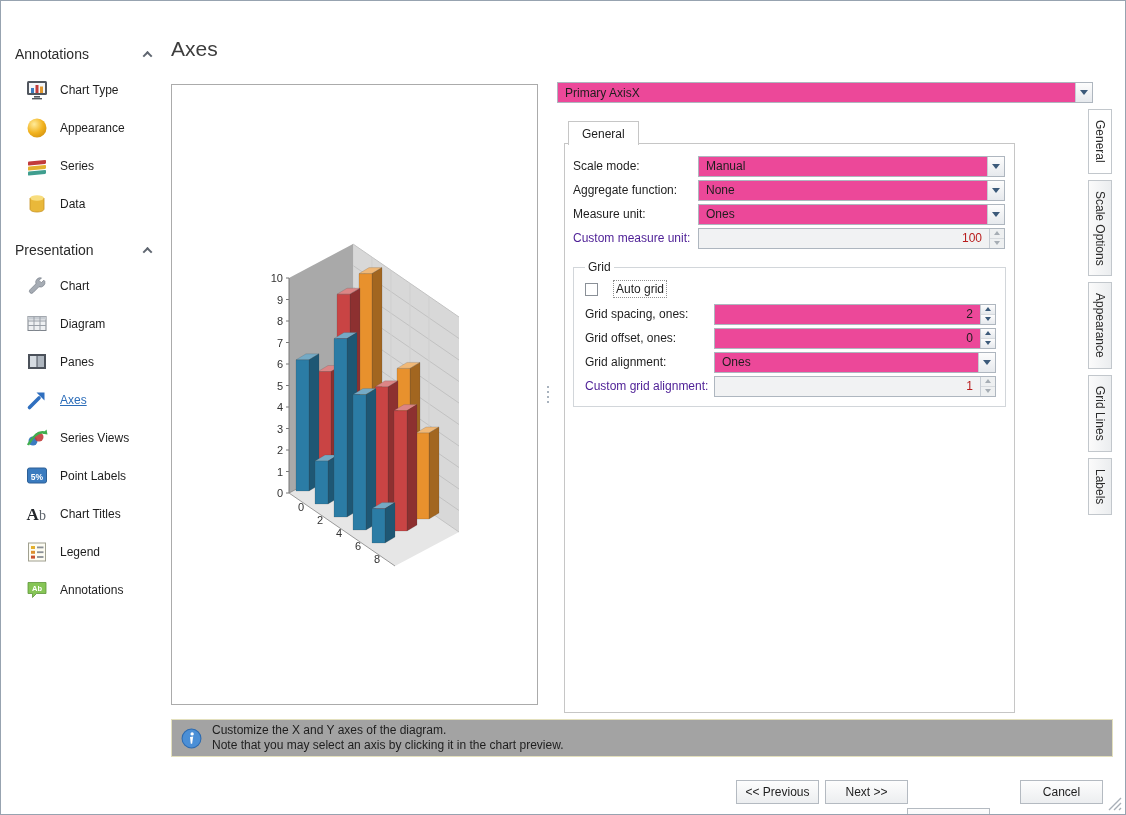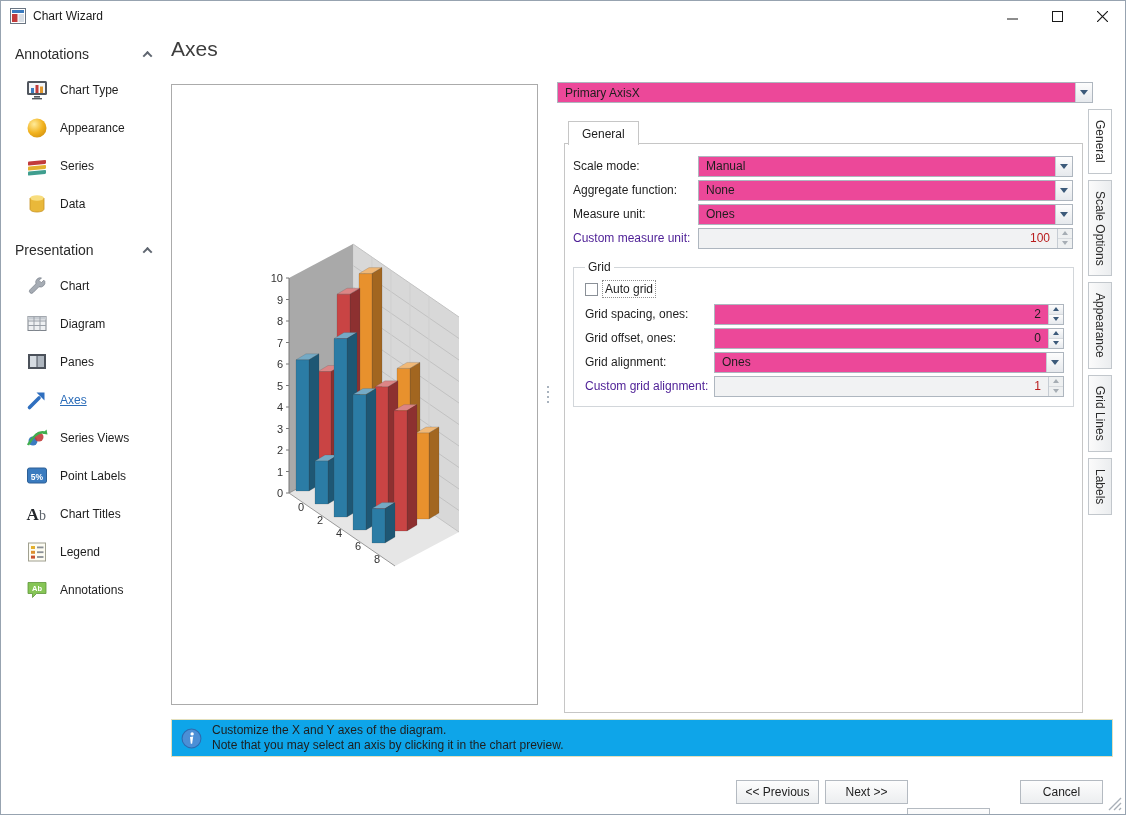--- a/index.html
+++ b/index.html
@@ -46,88 +46,60 @@
   .spin-dn::after{content:"";border-left:3px solid transparent;border-right:3px solid transparent;border-top:4px solid #3c5a7a;}
   .spin.disabled{background:#f1f2f3;}
   .spin.disabled .spin-val{color:#b91c1c;}
   .spin.disabled .spin-up,.spin.disabled .spin-dn{background:#eef0f1;}
   .spin.disabled .spin-up::after{border-bottom-color:#a6adb4;}
   .spin.disabled .spin-dn::after{border-top-color:#a6adb4;}
 
   .axis-combo{position:absolute;left:556px;top:81px;width:536px;}
 
   .tab-general{position:absolute;left:567px;top:120px;height:24px;padding:0 13px;background:#fff;border:1px solid #c6c6c6;border-bottom:none;display:flex;align-items:center;font-size:12px;color:#1e1e1e;z-index:2;cursor:pointer;}
-  .settings-panel{position:absolute;left:563px;top:142px;width:519px;height:570px;border:1px solid #c6c6c6;background:#fff;padding-top:10px;z-index:1;}
+  .settings-panel{position:absolute;left:563px;top:142px;width:451px;height:570px;border:1px solid #c6c6c6;background:#fff;padding-top:10px;z-index:1;}
 
   .form-row{display:flex;align-items:center;height:24px;padding:0 9px 0 8px;}
   .form-row .lbl{flex:0 0 125px;font-size:12px;color:#1e1e1e;}
   .form-row .lbl.disabled{color:#4c1d95;}
   .form-row .ctrl{flex:1;}
 
   .group{margin:10px 8px 0 8px;border:1px solid #d2d6da;padding:2px 9px 8px 9px;}
   .group legend{font-size:12px;color:#1e1e1e;padding:0 3px;margin-left:2px;}
   .group .form-row{padding:0 0 0 2px;}
   .group .form-row .lbl{flex:0 0 129px;}
-  .cb-row{display:flex;align-items:center;height:26px;gap:5px;padding-left:2px;cursor:pointer;text-align:right;}
+  .cb-row{display:flex;align-items:center;height:26px;gap:16px;padding-left:2px;cursor:pointer;text-align:right;}
   .cb{width:13px;height:13px;border:1px solid #8a9097;background:#fff;}
   .cb-label{font-size:12px;color:#1e1e1e;outline:1px dotted #8f8f8f;padding:1px 2px;}
 
   
   .side-tabs{position:absolute;left:1087px;top:108px;display:flex;flex-direction:column;gap:6px;}
   .side-tab{writing-mode:vertical-rl;padding:10px 4px;border:1px solid #c2c7cc;background:linear-gradient(to right,#fbfbfb,#ebedef);font-size:12px;color:#2b2b2b;cursor:pointer;}
   .side-tab.active{background:#fff;}
 
   
-  .info-bar{position:absolute;left:170px;top:718px;width:942px;height:38px;background:#0ea5e9;border:1px solid #e3e0bd;display:flex;align-items:center;gap:10px;padding:0 9px;}
+  .info-bar{position:absolute;left:170px;top:718px;width:942px;height:38px;background:#a3a3a3;border:1px solid #e3e0bd;display:flex;align-items:center;gap:10px;padding:0 9px;}
   .info-icon{width:21px;height:21px;flex:0 0 21px;}
   .info-icon svg{display:block;width:100%;height:100%;}
   .info-text{font-size:12px;color:#1e1e1e;line-height:15px;}
 
   
   .btn{position:absolute;top:779px;height:24px;width:83px;background:linear-gradient(#fdfdfd,#eceef0);border:1px solid #b4bac1;font-size:12px;color:#1e1e1e;display:flex;align-items:center;justify-content:center;cursor:pointer;}
   #btn-prev{left:735px;}
   #btn-next{left:824px;}
   #btn-finish{left:906px;margin-top:28px;}
   #btn-cancel{left:1019px;}
 
   .grip{position:absolute;right:3px;bottom:3px;width:14px;height:14px;cursor:nwse-resize;}
 </style>
 </head>
 <body>
 
 <div class="window">
 
-  <div class="titlebar">
-    <span class="app-icon">
-      <svg viewBox="0 0 16 16">
-          <rect x="0.5" y="0.5" width="15" height="15" fill="#ffffff" stroke="#6a7582"></rect>
-          <rect x="2" y="2" width="12" height="3" fill="#3a7bbf"></rect>
-          <rect x="2" y="6" width="5.5" height="8" fill="#c23b3b"></rect>
-          <rect x="8.5" y="6" width="5.5" height="8" fill="#d8dee5"></rect>
-        </svg>
-    </span>
-    <span class="win-title">Chart Wizard</span>
-    <div class="win-buttons">
-      <div class="win-btn">
-        <svg width="11" height="11" viewBox="0 0 11 11">
-            <line x1="0" y1="8" x2="11" y2="8" stroke="#1a1a1a" stroke-width="1"></line>
-          </svg>
-      </div>
-      <div class="win-btn">
-        <svg width="11" height="11" viewBox="0 0 11 11">
-            <rect x="0.5" y="0.5" width="10" height="10" fill="none" stroke="#1a1a1a" stroke-width="1"></rect>
-          </svg>
-      </div>
-      <div class="win-btn">
-        <svg width="11" height="11" viewBox="0 0 11 11">
-            <path d="M0 0 L11 11 M11 0 L0 11" stroke="#1a1a1a" stroke-width="1.2"></path>
-          </svg>
-      </div>
-    </div>
-  </div>
 
   <div class="sidebar" id="sidebar">
       <div class="sb-header">
         <span class="sb-h-label">Annotations</span>
         <span class="chev"></span>
       </div>
       <div class="sb-items">
         <div class="sb-item">
           <span class="sb-icon">
             <svg viewBox="0 0 24 24">

